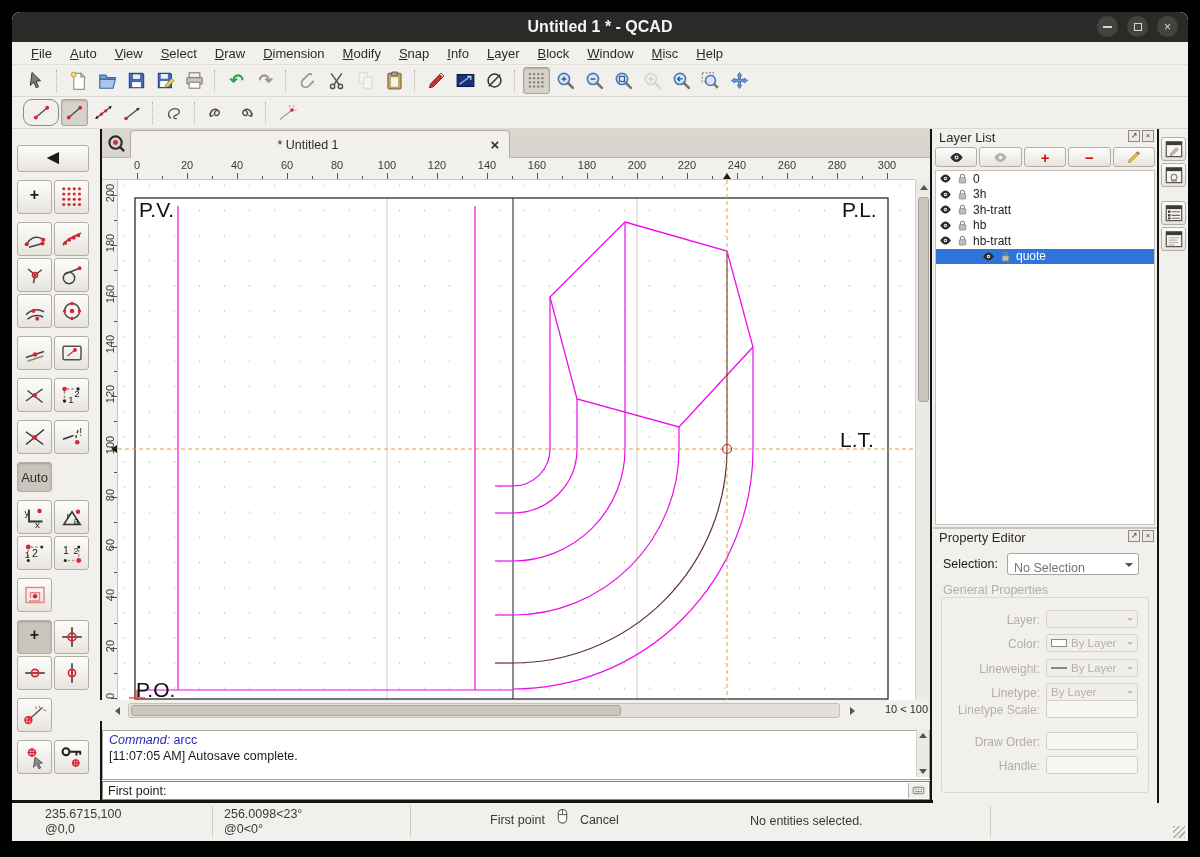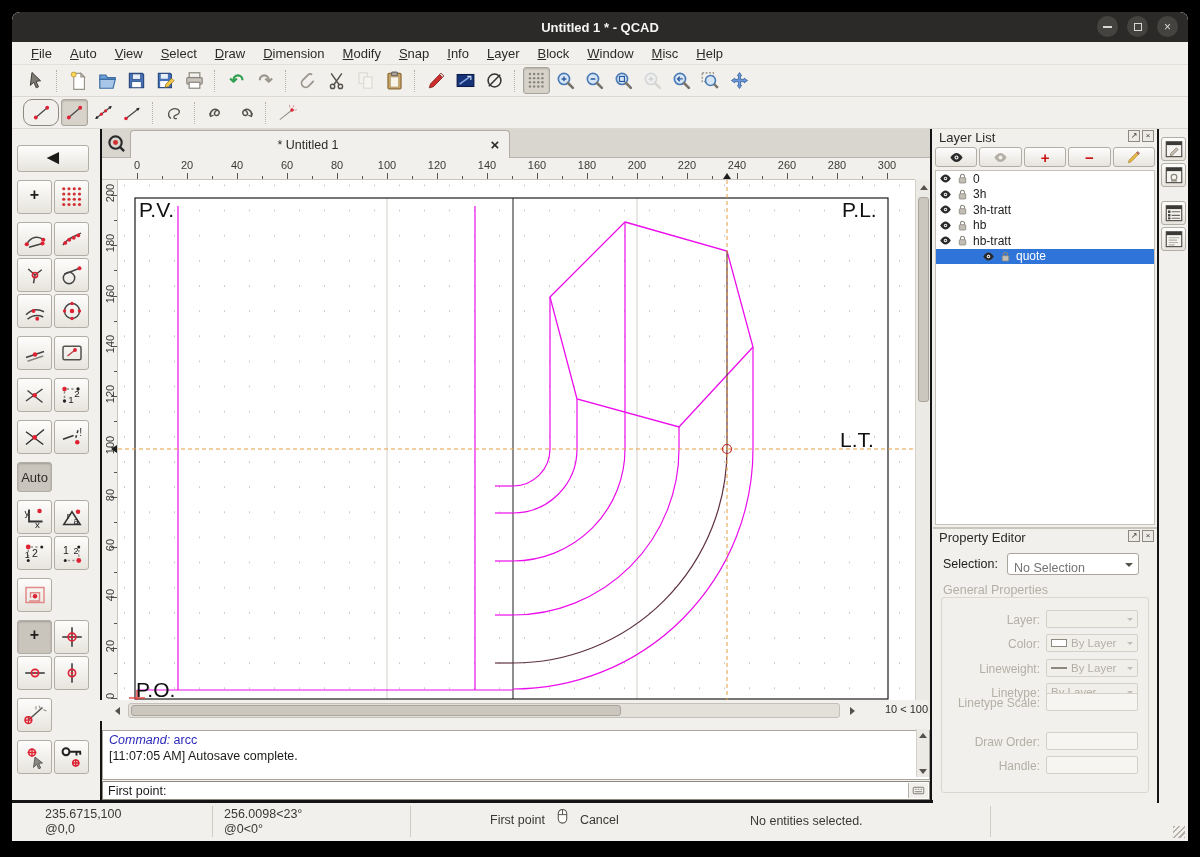--- a/index.html
+++ b/index.html
@@ -4,21 +4,21 @@
 <style>
   html,body{margin:0;padding:0;background:#000;width:1200px;height:857px;overflow:hidden;
     font-family:"Liberation Sans",sans-serif;}
   *{box-sizing:border-box;-webkit-font-smoothing:antialiased;}
   #window{position:absolute;left:12px;top:12px;width:1176px;height:829px;background:#f2f0ec;
     border-radius:8px 8px 0 0;overflow:hidden;}
 
   
   .titlebar{position:absolute;left:0;top:0;width:100%;height:30px;background:#2b2a28;
     border-radius:8px 8px 0 0;display:flex;align-items:center;justify-content:center;}
-  .win-title{color:#f5f5f5;font-size:13px;font-weight:bold;}
+  .win-title{color:#f5f5f5;font-size:16px;font-weight:bold;}
   .win-btns{position:absolute;right:10px;top:4px;display:flex;gap:9px;}
   .win-btn{width:21px;height:21px;border-radius:50%;background:#45433f;border:none;
     display:flex;align-items:center;justify-content:center;color:#d9d7d3;font-size:12px;padding:0;}
   .glyph-min{width:9px;height:2px;background:#d9d7d3;display:block;}
   .glyph-max{width:8px;height:8px;border:1.5px solid #d9d7d3;display:block;}
 
   
   .menubar{position:absolute;left:0;top:30px;width:100%;height:23px;background:#f2f0ec;
     display:flex;align-items:center;padding-left:10px;border-bottom:1px solid #e3e0da;}
   .menu-item{display:inline-block;font-size:13px;color:#2d2b28;padding:2px 9px;}
@@ -1185,21 +1185,21 @@
             <span class="arr"></span>
           </span>
         </div>
         <div class="prop-row" style="top: 85.2px;">
           <span class="prop-label">Linetype:</span>
           <span class="prop-ctl">
             <span>By Layer</span>
             <span class="arr"></span>
           </span>
         </div>
-        <div class="prop-row" style="top: 95px;">
+        <div class="prop-row" style="top: 102px;">
           <span class="prop-label">Linetype Scale:</span>
           <span class="prop-ctl inputfield">
             <span></span>
           </span>
         </div>
         <div class="prop-row" style="top: 134px;">
           <span class="prop-label">Draw Order:</span>
           <span class="prop-ctl inputfield">
             <span></span>
           </span>

